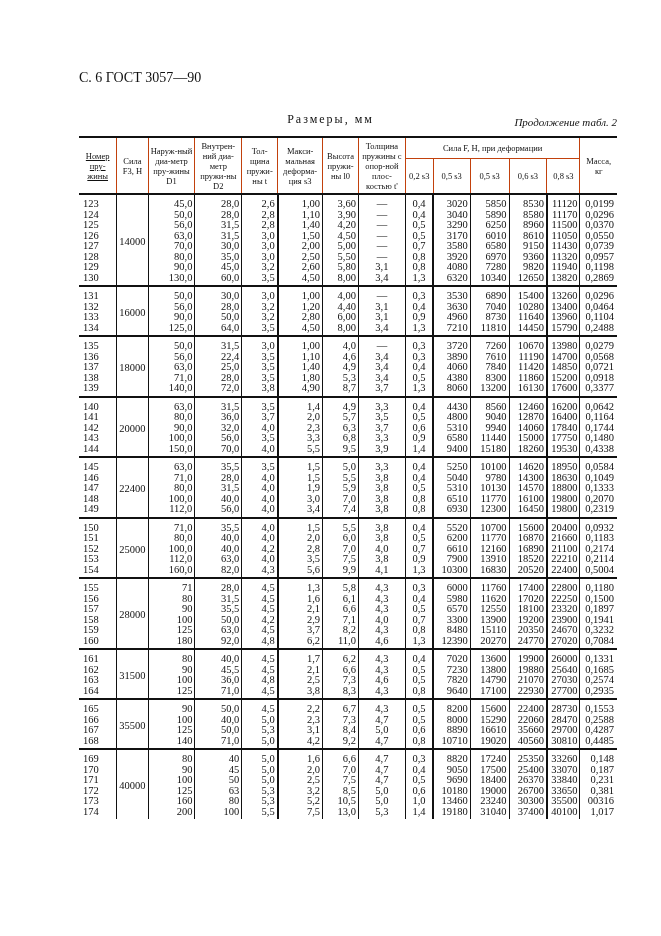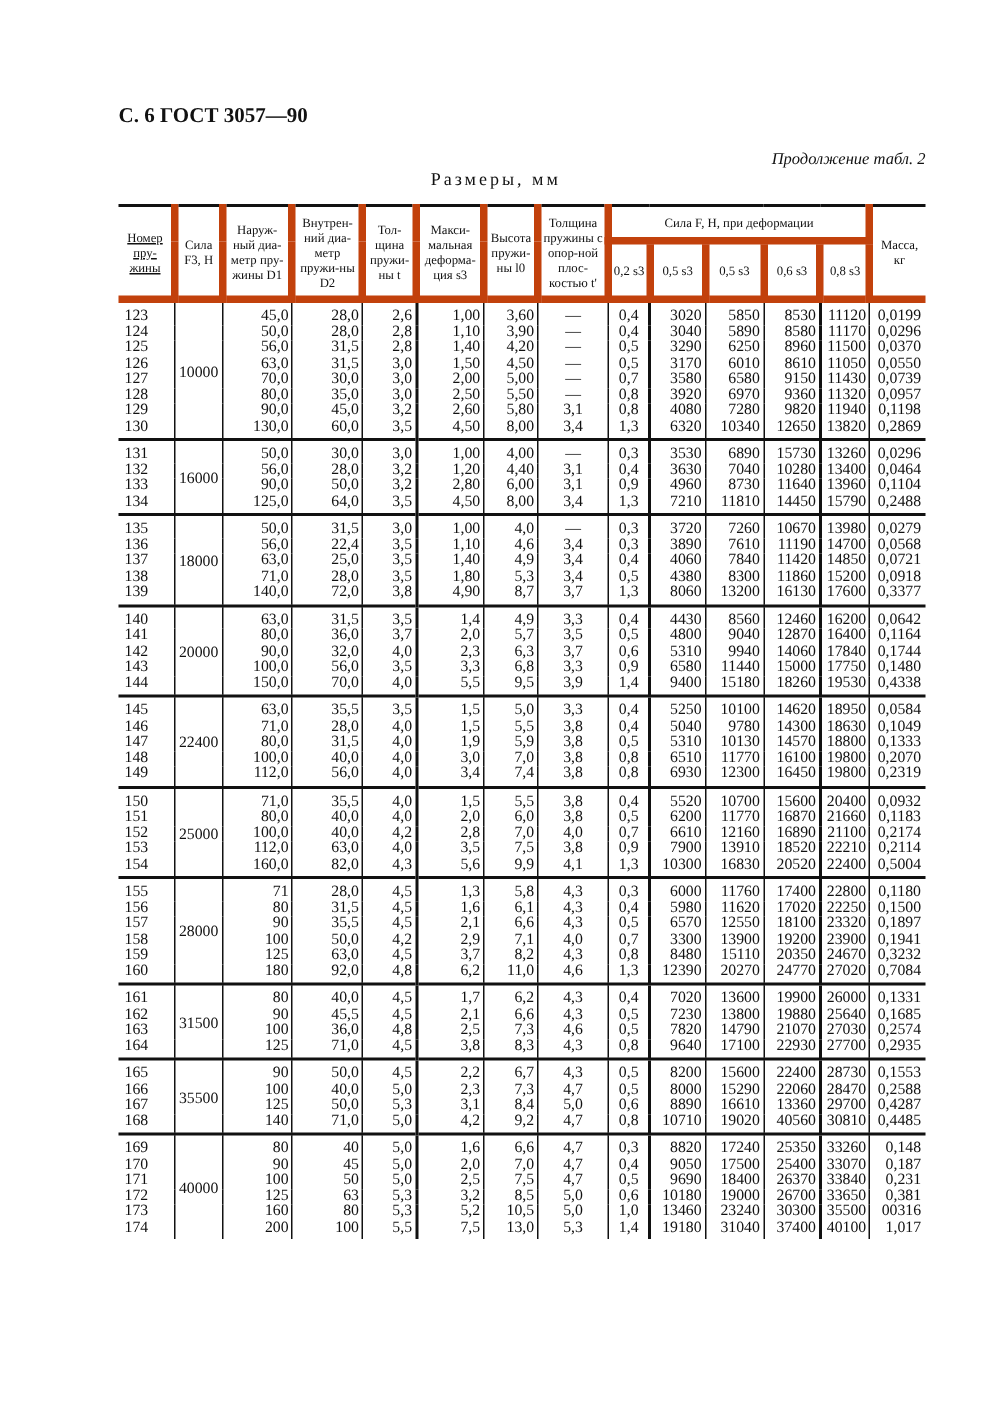--- a/index.html
+++ b/index.html
@@ -1,21 +1,21 @@
 <!DOCTYPE html>
 <html><head>
 <meta charset="utf-8">
 <style>
   html, body { margin:0; padding:0; background:#fff; }
   body { width:661px; height:936px; position:relative; font-family:"Liberation Serif", serif; color:#111; overflow:hidden; }
-  .page-header { position:absolute; left:79px; top:70px; font-weight:bold; font-size:14px; }
-  .continuation { position:absolute; right:44px; top:100px; font-style:italic; font-size:11px; }
+  .page-header { position:absolute; left:79px; top:70px; font-weight:normal; font-size:14px; }
+  .continuation { position:absolute; right:44px; top:116px; font-style:italic; font-size:11px; }
   .units { position:absolute; left:0; width:661px; top:112px; text-align:center; font-size:12px; letter-spacing:2px; }
   table { position:absolute; left:79px; top:136px; width:538px; border-collapse:collapse; font-size:10.5px; }
-  th { font-weight:normal; font-size:8.5px; line-height:10px; border:5px solid #c2410c; padding:1px 1px; text-align:center; vertical-align:middle; }
+  th { font-weight:normal; font-size:8.5px; line-height:10px; border:1px solid #c2410c; padding:1px 1px; text-align:center; vertical-align:middle; }
   thead tr:first-child th { border-top:2.5px solid #111; }
   th.sub { height:32px; }
   td { padding:0 2px; line-height:10.5px; text-align:right; border-left:1px solid #111; vertical-align:top; }
   td:first-child { border-left:none; text-align:left; padding-left:4px; }
   td.force { text-align:left; vertical-align:middle; padding-left:2px; font-size:10.5px; }
   td.c { text-align:center; }
   td.thick { border-left:2px solid #111; }
   tbody.grp td { padding-top:0; }
   tbody.grp tr:first-child td { padding-top:4px; }
   tbody.grp tr:last-child td { padding-bottom:2px; }
@@ -65,21 +65,21 @@
       <th class="sub">0,2 s3</th>
       <th class="sub">0,5 s3</th>
       <th class="sub">0,5 s3</th>
       <th class="sub">0,6 s3</th>
       <th class="sub">0,8 s3</th>
     </tr>
   </thead>
 <tbody class="grp">
       <tr>
         <td>123</td>
-        <td class="force" rowspan="8">10000</td>
+        <td class="force" rowspan="8">14000</td>
         <td>45,0</td>
         <td>28,0</td>
         <td>2,6</td>
         <td class="thick">1,00</td>
         <td>3,60</td>
         <td class="c">—</td>
         <td class="c">0,4</td>
         <td class="thick">3020</td>
         <td>5850</td>
         <td>8530</td>
@@ -198,21 +198,21 @@
         <td class="force" rowspan="4">16000</td>
         <td>50,0</td>
         <td>30,0</td>
         <td>3,0</td>
         <td class="thick">1,00</td>
         <td>4,00</td>
         <td class="c">—</td>
         <td class="c">0,3</td>
         <td class="thick">3530</td>
         <td>6890</td>
-        <td>15730</td>
+        <td>15400</td>
         <td class="thick">13260</td>
         <td>0,0296</td>
       </tr>
       <tr>
         <td>132</td>
         <td>56,0</td>
         <td>28,0</td>
         <td>3,2</td>
         <td class="thick">1,20</td>
         <td>4,40</td>
@@ -759,21 +759,21 @@
         <td>167</td>
         <td>125</td>
         <td>50,0</td>
         <td>5,3</td>
         <td class="thick">3,1</td>
         <td>8,4</td>
         <td class="c">5,0</td>
         <td class="c">0,6</td>
         <td class="thick">8890</td>
         <td>16610</td>
-        <td>13360</td>
+        <td>35660</td>
         <td class="thick">29700</td>
         <td>0,4287</td>
       </tr>
       <tr>
         <td>168</td>
         <td>140</td>
         <td>71,0</td>
         <td>5,0</td>
         <td class="thick">4,2</td>
         <td>9,2</td>

